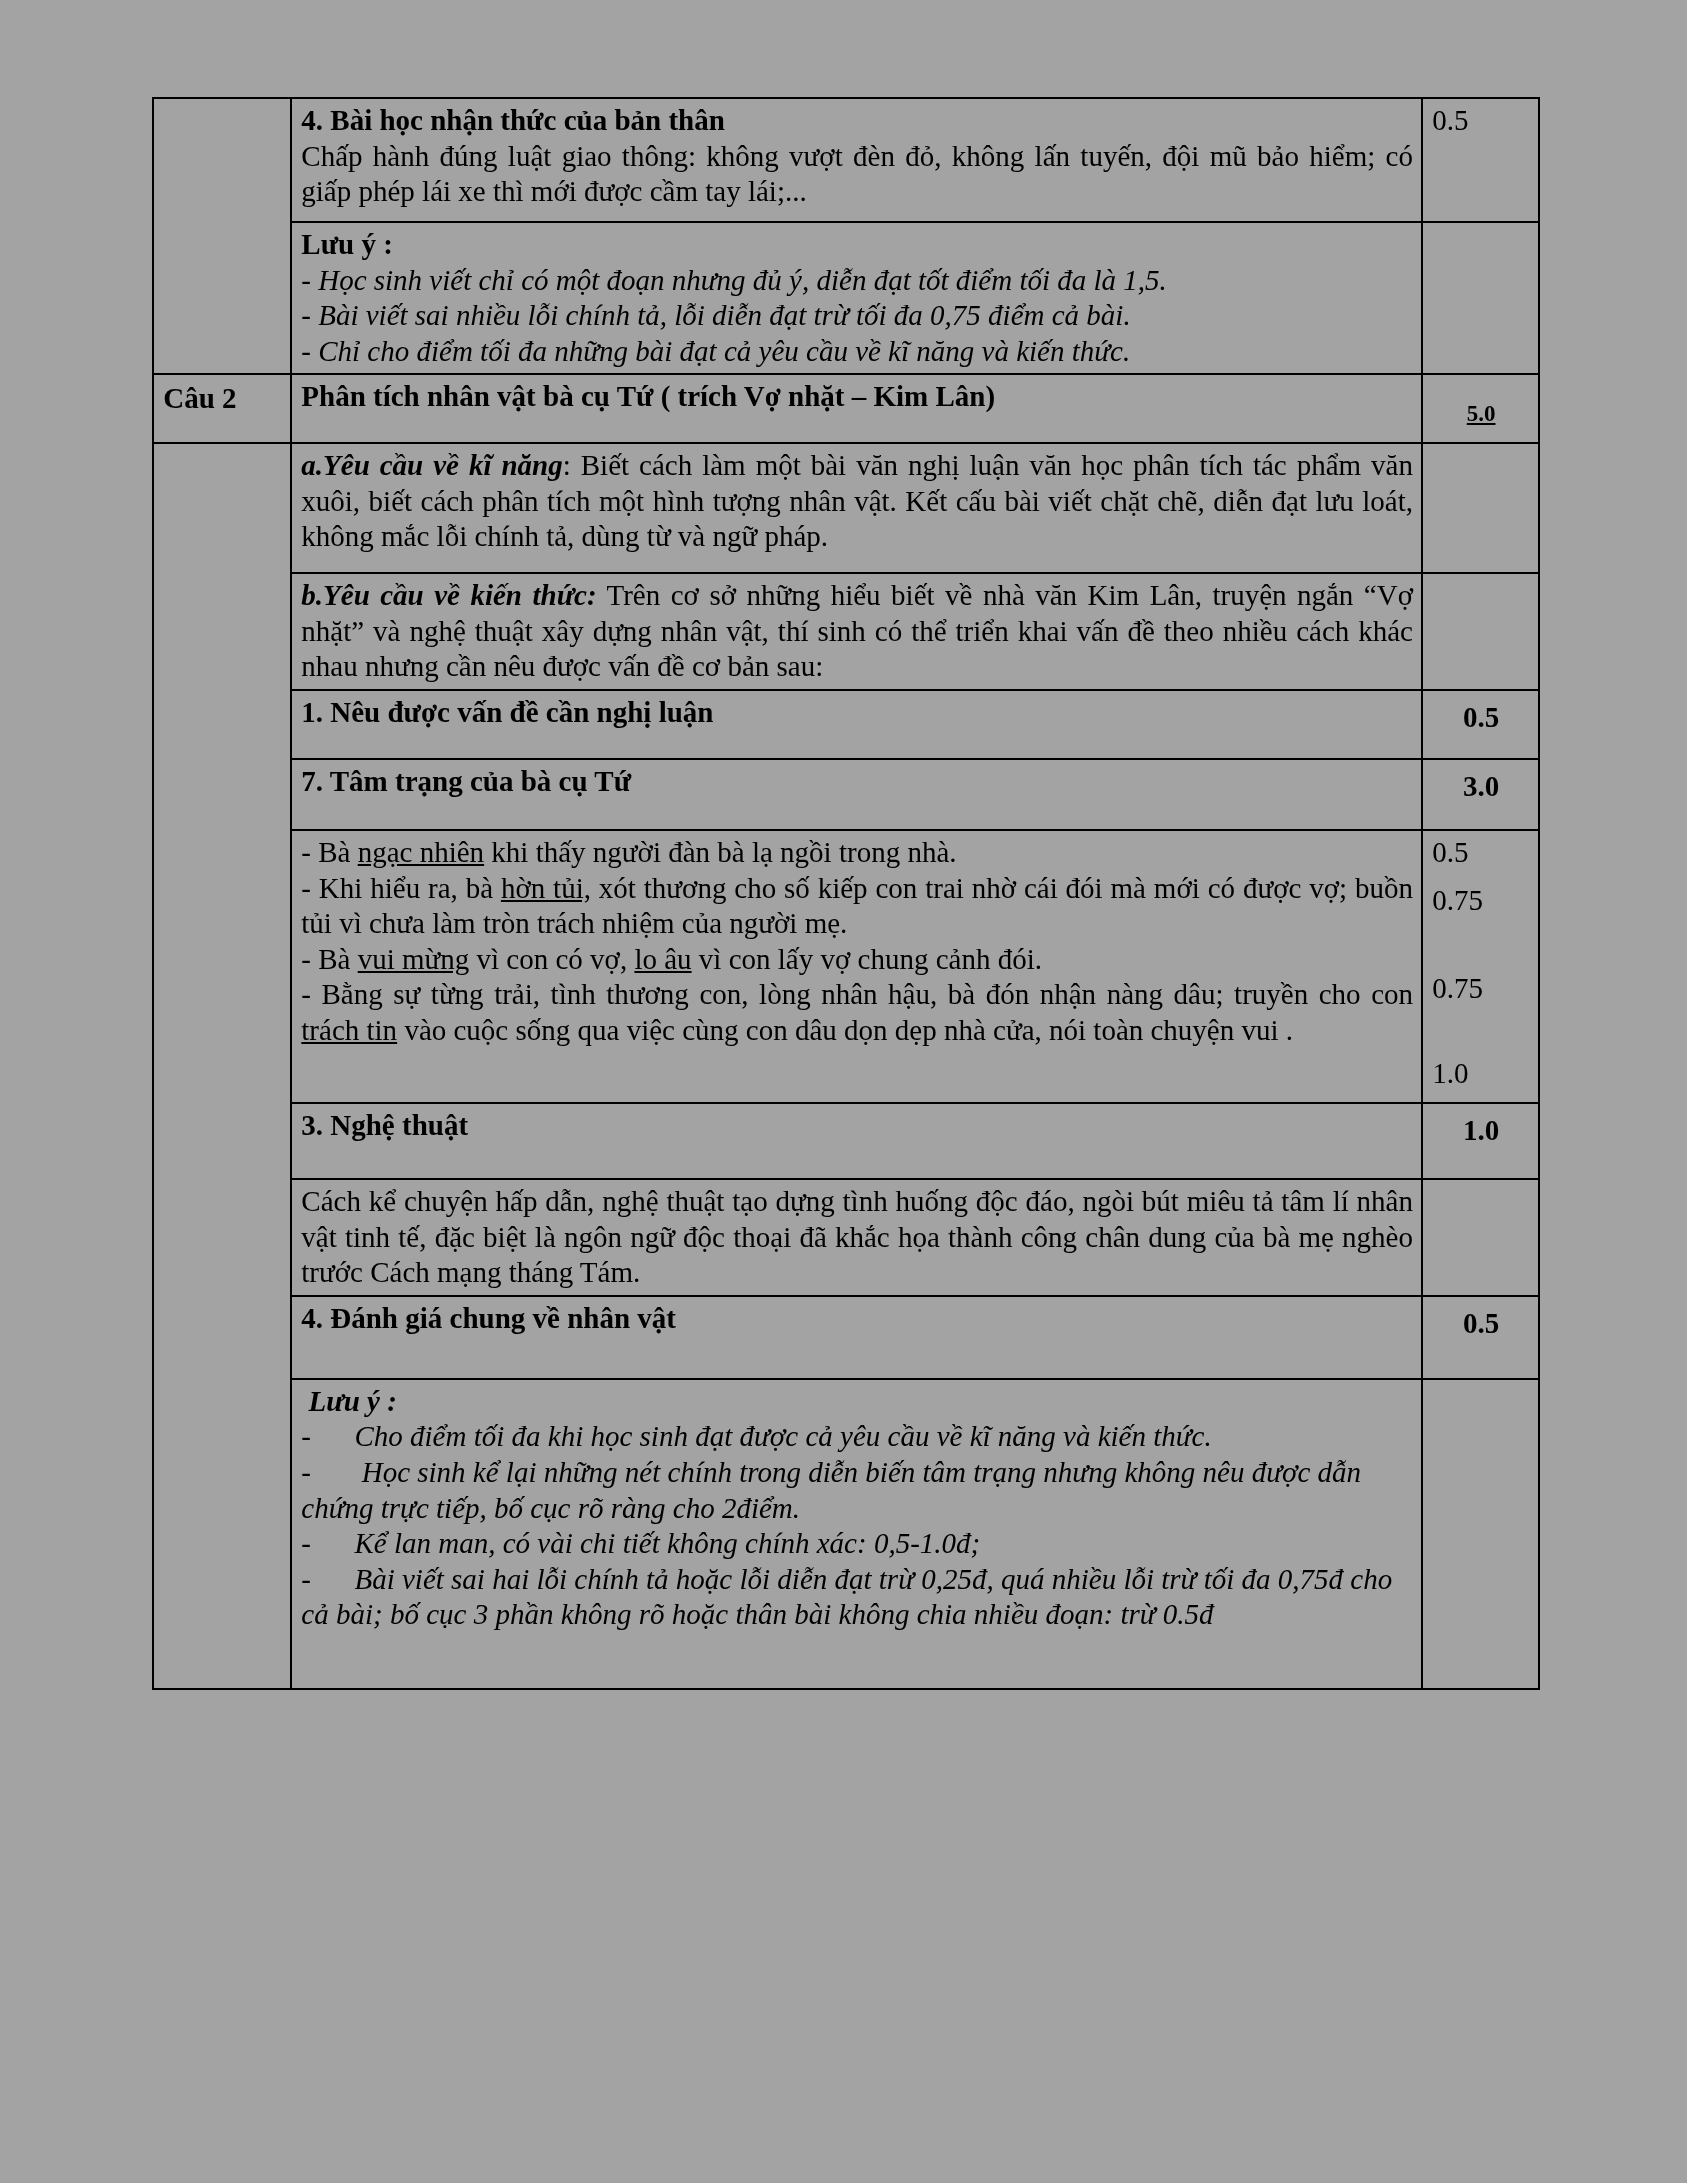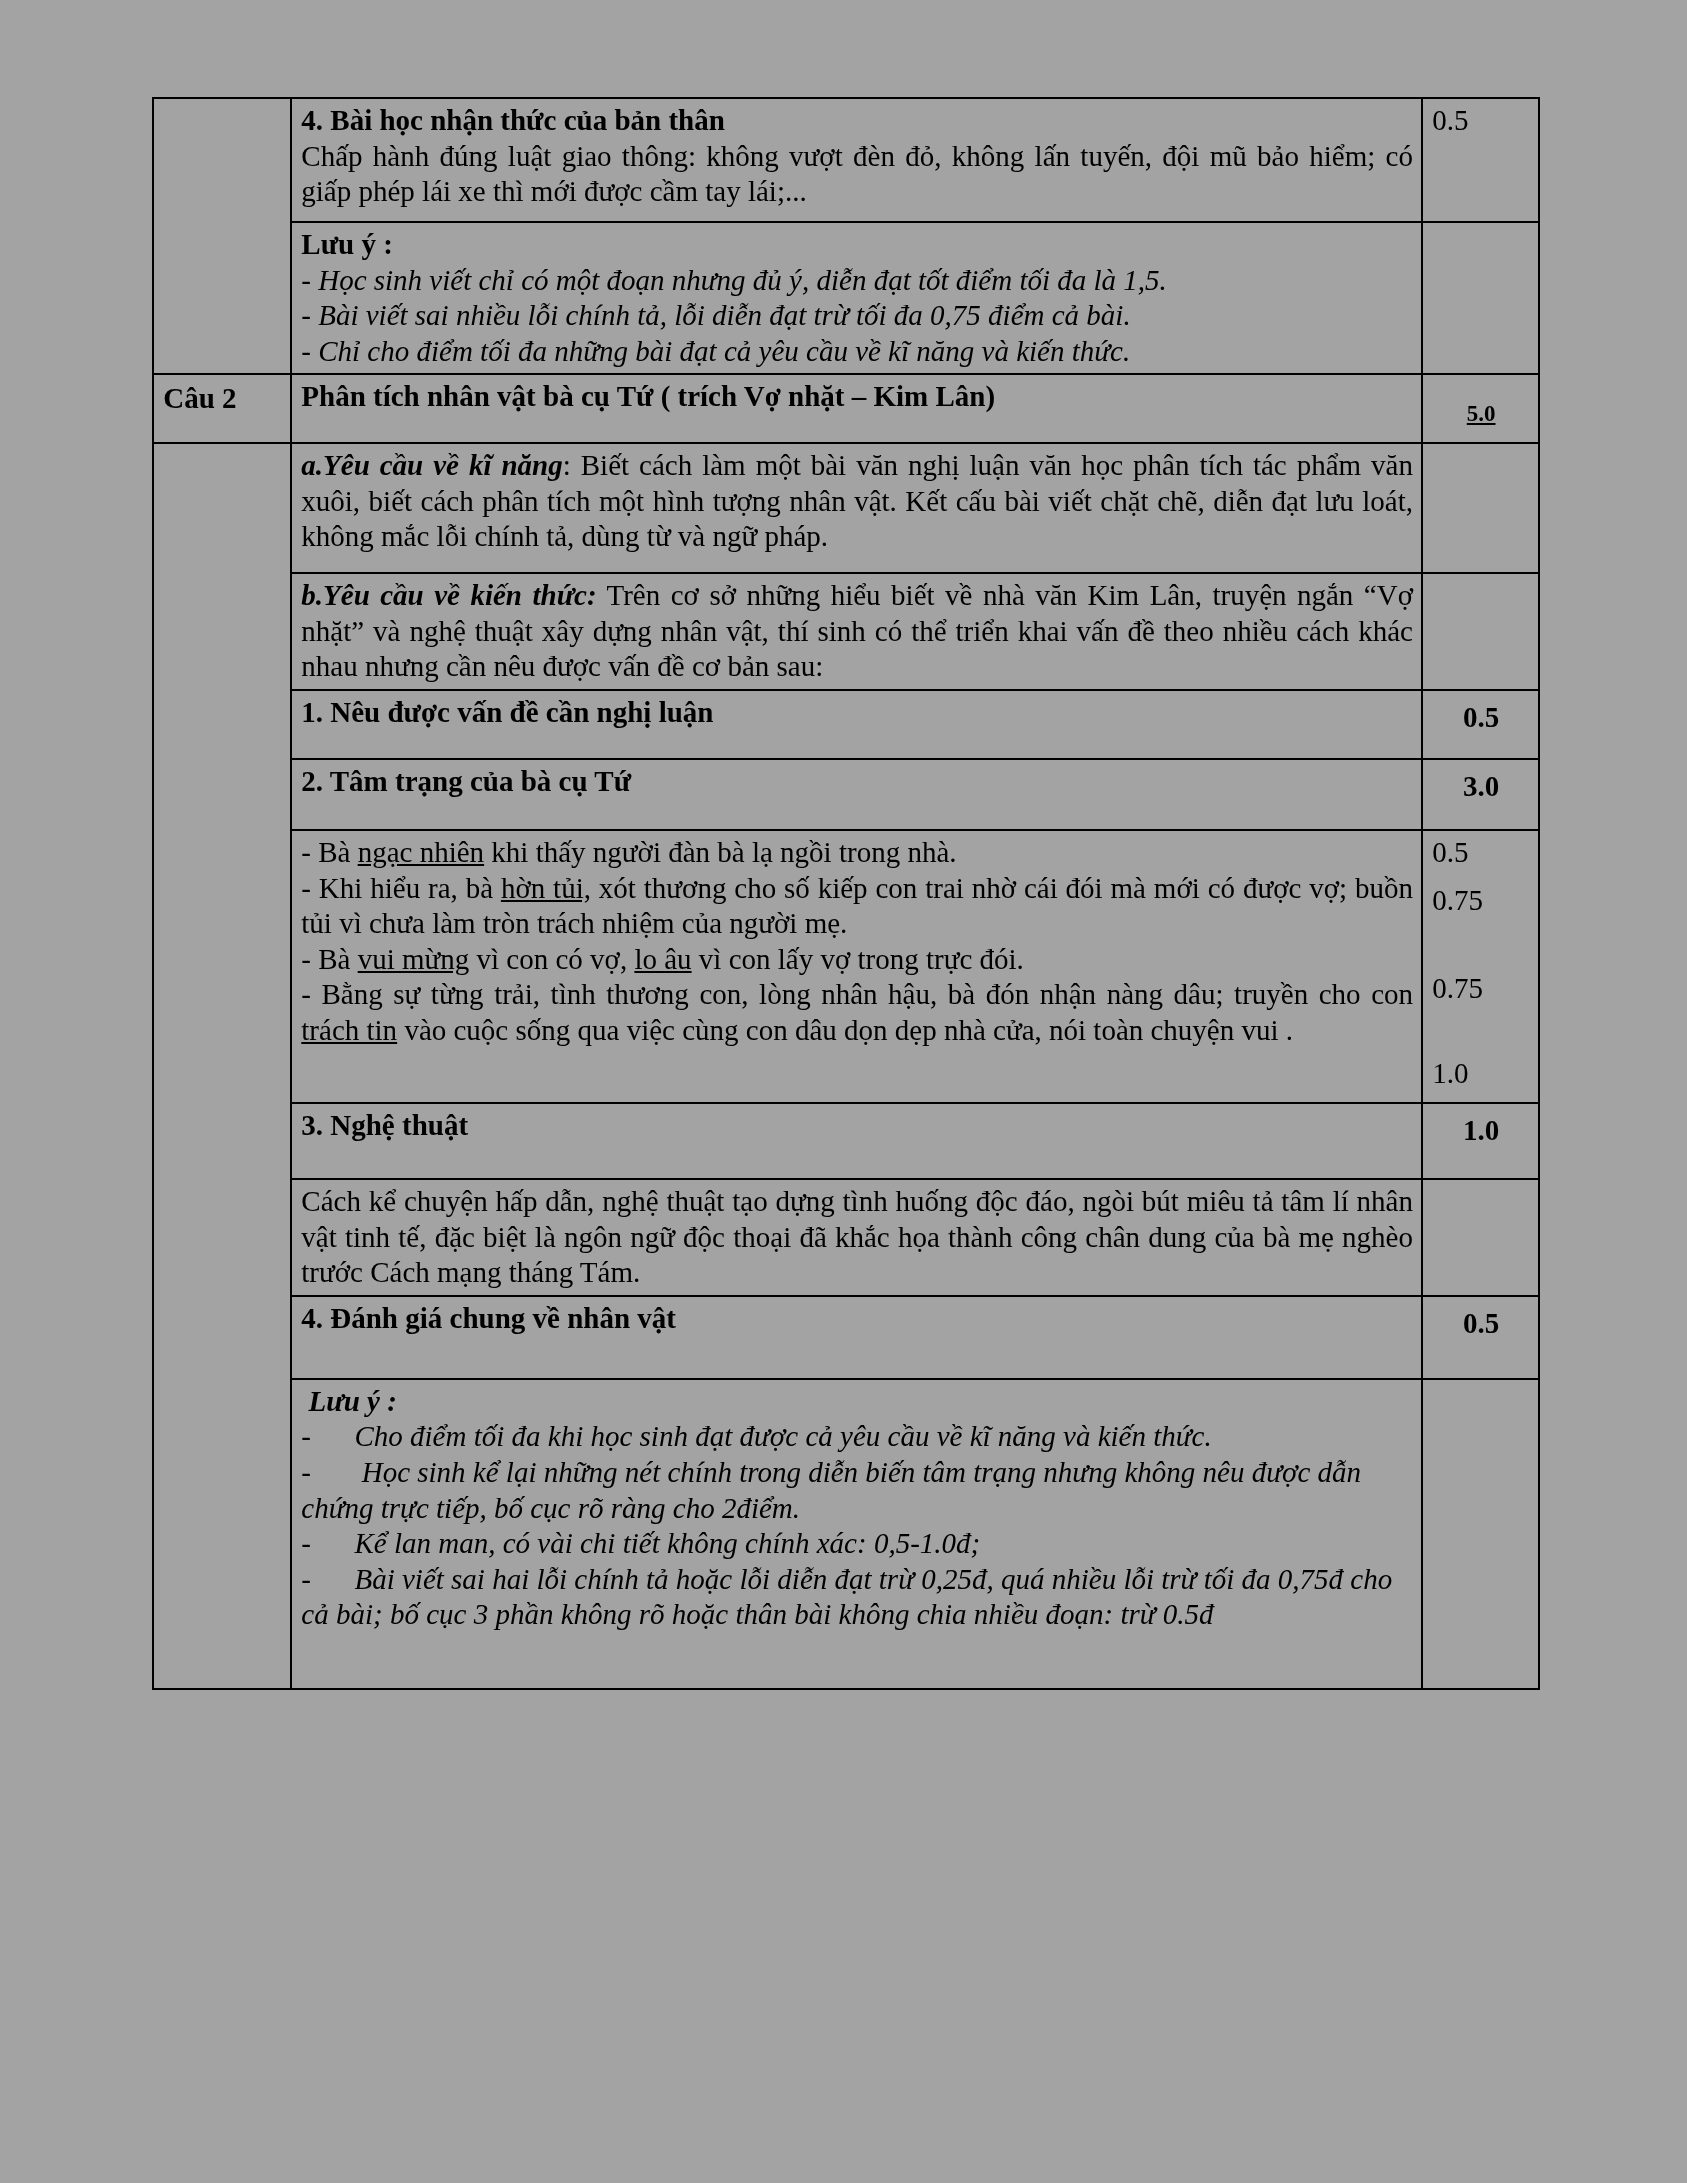--- a/index.html
+++ b/index.html
@@ -122,32 +122,32 @@
         <td>
           <div class="h">1. Nêu được vấn đề cần nghị luận</div>
         </td>
         <td>
           <div class="mark-bold">0.5</div>
         </td>
       </tr>
 
       <tr class="tr-p2">
         <td>
-          <div class="h">2. Tâm trạng của bà cụ Tứ</div>
+          <div class="h">7. Tâm trạng của bà cụ Tứ</div>
         </td>
         <td>
           <div class="mark-bold">3.0</div>
         </td>
       </tr>
 
       <tr class="tr-analysis">
         <td class="just">
           <div><span>- Bà </span><span class="u">ngạc nhiên</span><span> khi thấy người đàn bà lạ ngồi trong nhà.</span></div>
           <div><span>- Khi hiểu ra, bà </span><span class="u">hờn tủi,</span><span> xót thương cho số kiếp con trai nhờ cái đói mà mới có được vợ; buồn tủi vì chưa làm tròn trách nhiệm của người mẹ.</span></div>
-          <div><span>- Bà </span><span class="u">vui mừng</span><span> vì con có vợ, </span><span class="u">lo âu</span><span> vì con lấy vợ trong trực đói.</span></div>
+          <div><span>- Bà </span><span class="u">vui mừng</span><span> vì con có vợ, </span><span class="u">lo âu</span><span> vì con lấy vợ chung cảnh đói.</span></div>
           <div><span>- Bằng sự từng trải, tình thương con, lòng nhân hậu, bà đón nhận nàng dâu; truyền cho con </span><span class="u">trách tin</span><span> vào cuộc sống qua việc cùng con dâu dọn dẹp nhà cửa, nói toàn chuyện vui .</span></div>
         </td>
         <td>
           <div class="am am1">0.5</div>
           <div class="am am2">0.75</div>
           <div class="am am3">0.75</div>
           <div class="am am4">1.0</div>
         </td>
       </tr>
 

